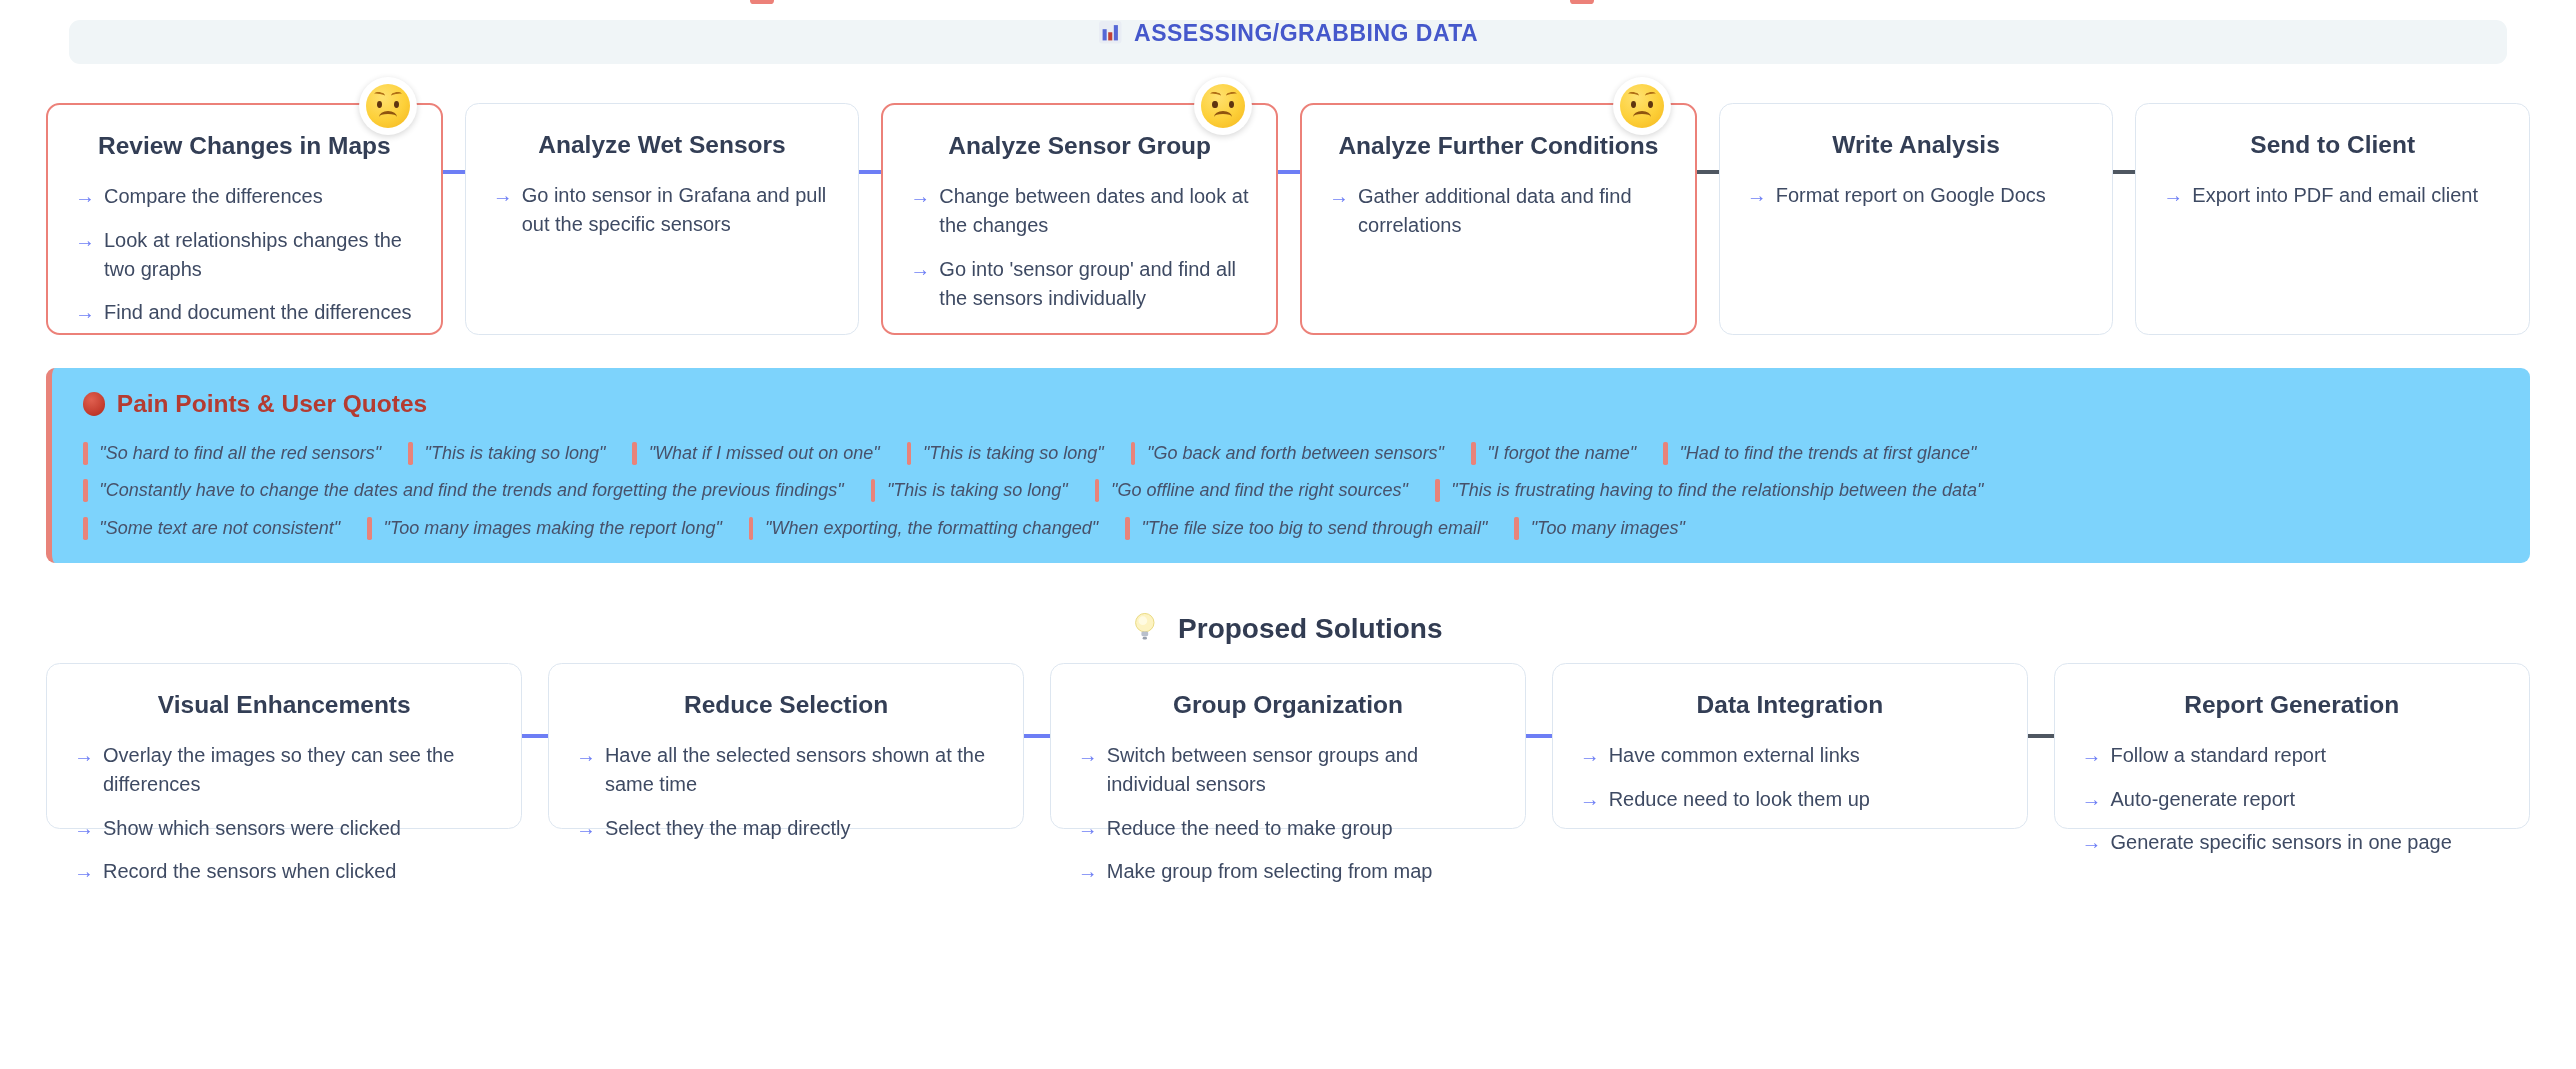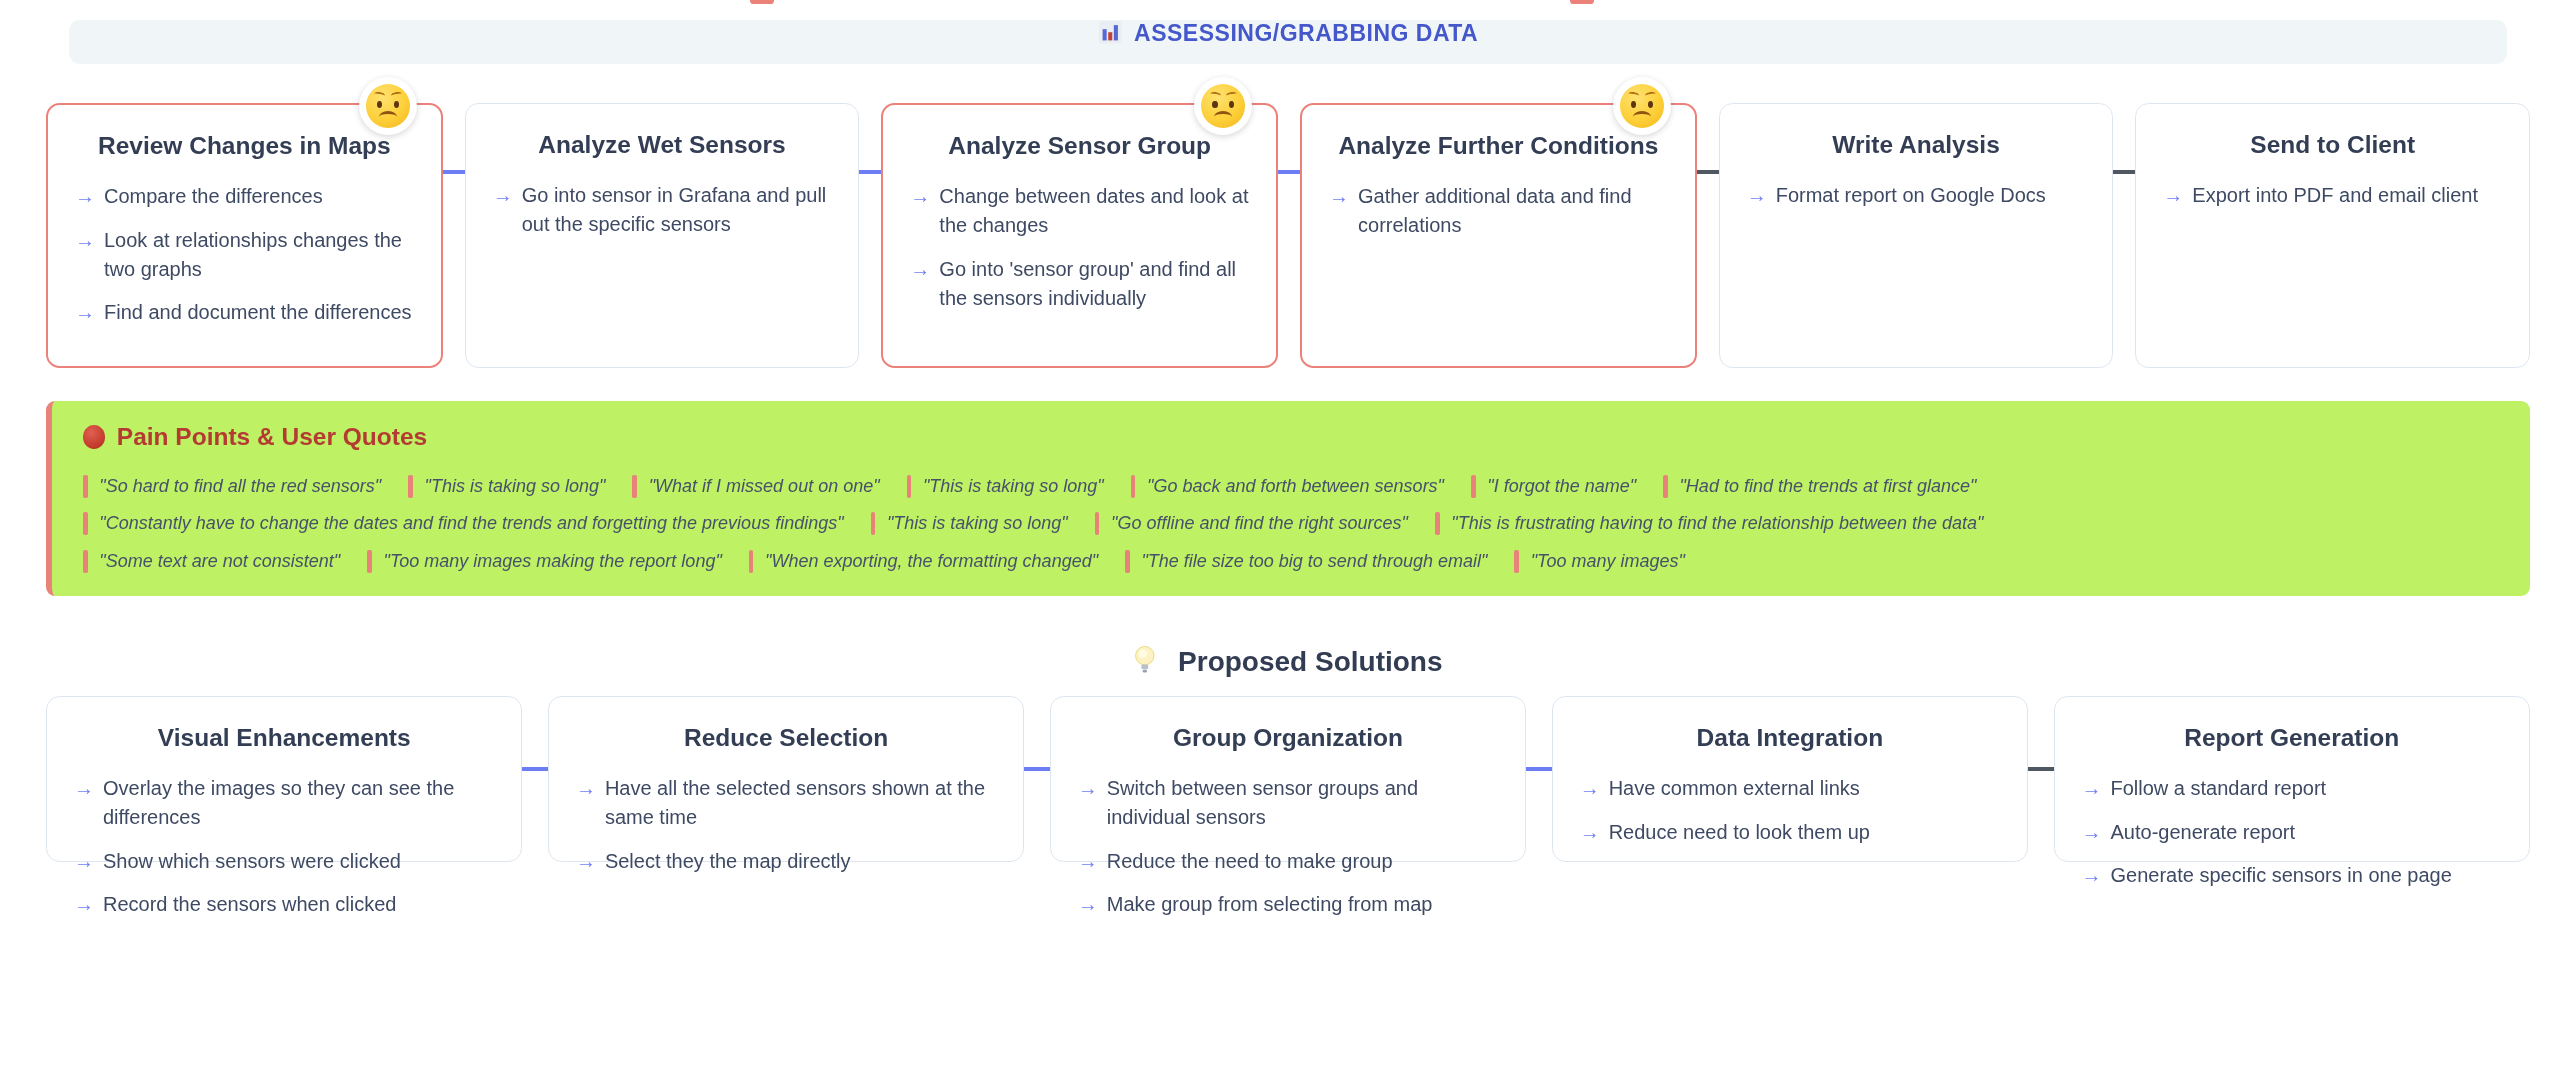--- a/index.html
+++ b/index.html
@@ -26,21 +26,21 @@
     color: #4558cb;
   }
 
   
   .srow { display: flex; align-items: flex-start; margin: 39px 46px 0; }
   .card {
     flex: 1 1 0; background: #fff; position: relative;
     border: 1.8px solid #dde6f0; border-radius: 13.6px;
     padding: 27px 27px 22px;
   }
-  .steps .card  { height: 265px; }
+  .steps .card  { height: 232px; }
   .sols  .card  { height: 166px; }
   .card.pain-card { border: 2.7px solid #ec8179; }
   .card-title {
     text-align: center; font-size: 24.5px; font-weight: 700;
     color: #333e55; margin-bottom: 22px;
   }
   .bullet { display: flex; gap: 9px; font-size: 20px; line-height: 1.45; }
   .bullet + .bullet { margin-top: 14.5px; }
   .arrow { color: #6d7ef5; font-weight: 700; flex: 0 0 auto; }
   .btext { color: #3e4a63; }
@@ -66,21 +66,21 @@
     border-top: 2.7px solid #b06f16; border-radius: 50%; }
   .face .brow.l { left: 8.2px; transform: rotate(10deg); }
   .face .brow.r { right: 8.2px; transform: rotate(-10deg); }
   .face .mouth { position: absolute; bottom: 5.4px; left: 50%;
     transform: translateX(-50%); width: 18px; height: 11.8px;
     border-top: 3.2px solid #8f540f; border-radius: 50%; }
 
   
   .pain-panel {
     margin: 33px 46px 0;
-    background: #bef264;
+    background: #7dd3fc;
     border-left: 6.4px solid #e8837a;
     border-radius: 9px;
     padding: 22px 31px 23.6px;
   }
   .pain-header { display: flex; align-items: center; gap: 11.8px; margin-bottom: 23.6px; }
   .red-dot { width: 22px; height: 23.6px; border-radius: 50%;
     background: radial-gradient(circle at 38% 32%, #e06050 0%, #c1392b 70%, #9e2b1f 100%); }
   .pain-title { font-size: 24.5px; font-weight: 700; color: #b43b31; }
   .qrow { display: flex; gap: 27px; margin-bottom: 14.5px; }
   .qrow:last-child { margin-bottom: 0; }

